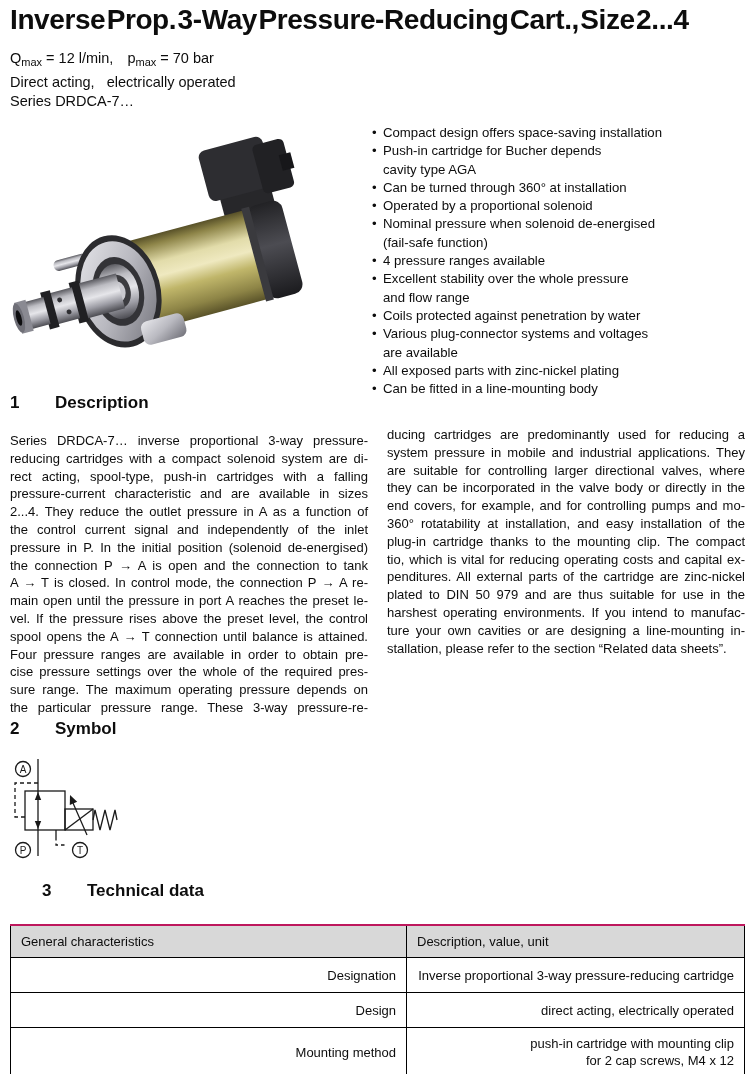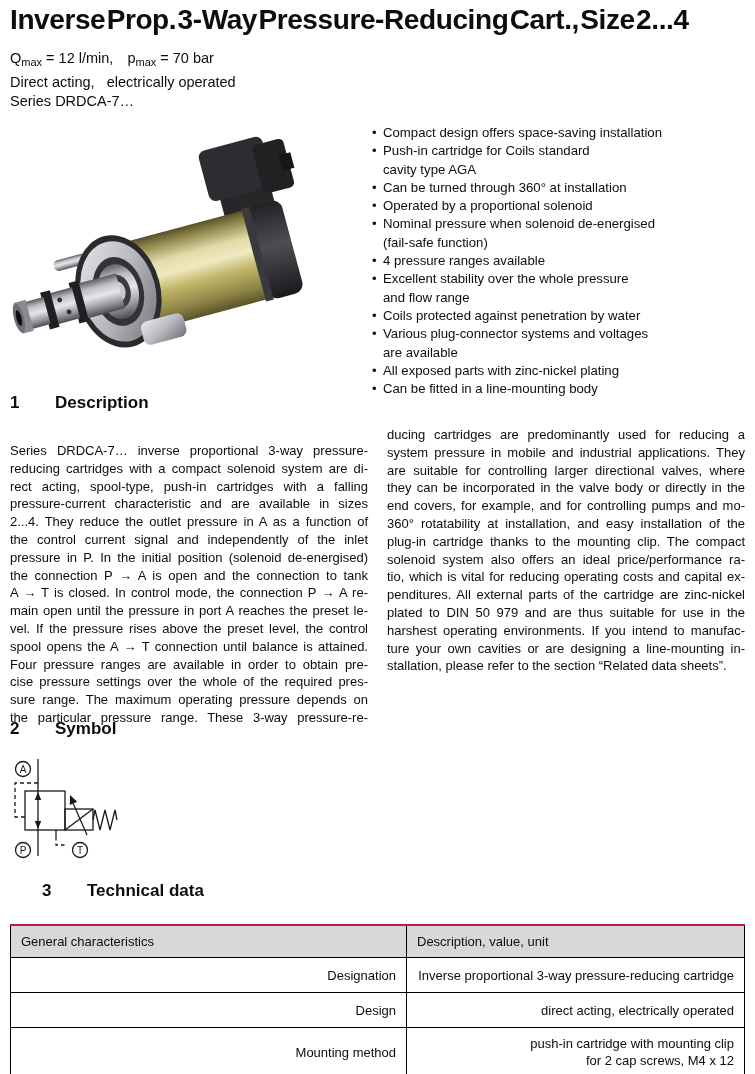--- a/index.html
+++ b/index.html
@@ -105,21 +105,21 @@
 <ul class="abs features">
   <li>
       <span class="blt">•</span>
       <div class="ftxt">
         <div>Compact design offers space-saving installation</div>
       </div>
     </li>
   <li>
       <span class="blt">•</span>
       <div class="ftxt">
-        <div>Push-in cartridge for Coils standard</div>
+        <div>Push-in cartridge for Bucher depends</div>
         <div>cavity type AGA</div>
       </div>
     </li>
   <li>
       <span class="blt">•</span>
       <div class="ftxt">
         <div>Can be turned through 360° at installation</div>
       </div>
     </li>
   <li>
@@ -171,21 +171,21 @@
       <span class="blt">•</span>
       <div class="ftxt">
         <div>Can be fitted in a line-mounting body</div>
       </div>
     </li>
 </ul>
 
 <div class="abs sec-head" style="left:10px;top:393px;">
   <span class="sec-num">1</span><span>Description</span>
 </div>
-<div class="abs col" style="left:10px;top:442px;">
+<div class="abs col" style="left:10px;top:432px;">
     <div class="jl">Series DRDCA-7… inverse proportional 3-way pressure-</div>
     <div class="jl">reducing cartridges with a compact solenoid system are di-</div>
     <div class="jl">rect acting, spool-type, push-in cartridges with a falling</div>
     <div class="jl">pressure-current characteristic and are available in sizes</div>
     <div class="jl">2...4. They reduce the outlet pressure in A as a function of</div>
     <div class="jl">the control current signal and independently of the inlet</div>
     <div class="jl">pressure in P. In the initial position (solenoid de-energised)</div>
     <div class="jl">the connection P → A is open and the connection to tank</div>
     <div class="jl">A → T is closed. In control mode, the connection P → A re-</div>
     <div class="jl">main open until the pressure in port A reaches the preset le-</div>
@@ -197,21 +197,20 @@
     <div class="jl">the particular pressure range. These 3-way pressure-re-</div>
   </div>
 <div class="abs col endp" style="left:387px;top:426px;">
     <div class="jl">ducing cartridges are predominantly used for reducing a</div>
     <div class="jl">system pressure in mobile and industrial applications. They</div>
     <div class="jl">are suitable for controlling larger directional valves, where</div>
     <div class="jl">they can be incorporated in the valve body or directly in the</div>
     <div class="jl">end covers, for example, and for controlling pumps and mo-</div>
     <div class="jl">360° rotatability at installation, and easy installation of the</div>
     <div class="jl">plug-in cartridge thanks to the mounting clip. The compact</div>
-    <div class="jl">solenoid system also offers an ideal price/performance ra-</div>
     <div class="jl">tio, which is vital for reducing operating costs and capital ex-</div>
     <div class="jl">penditures. All external parts of the cartridge are zinc-nickel</div>
     <div class="jl">plated to DIN 50 979 and are thus suitable for use in the</div>
     <div class="jl">harshest operating environments. If you intend to manufac-</div>
     <div class="jl">ture your own cavities or are designing a line-mounting in-</div>
     <div class="jl">stallation, please refer to the section “Related data sheets”.</div>
   </div>
 
 <div class="abs sec-head" style="left:10px;top:719px;">
   <span class="sec-num">2</span><span>Symbol</span>

